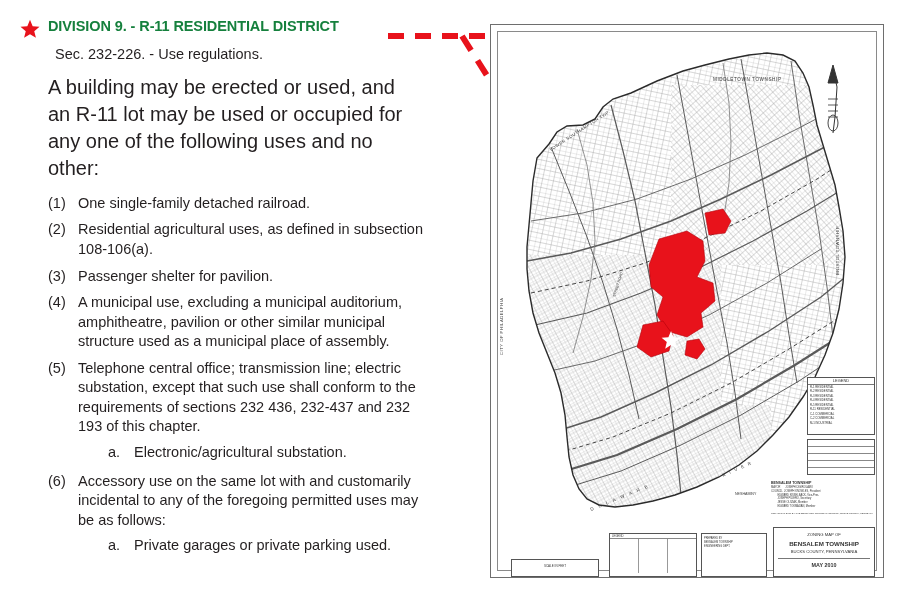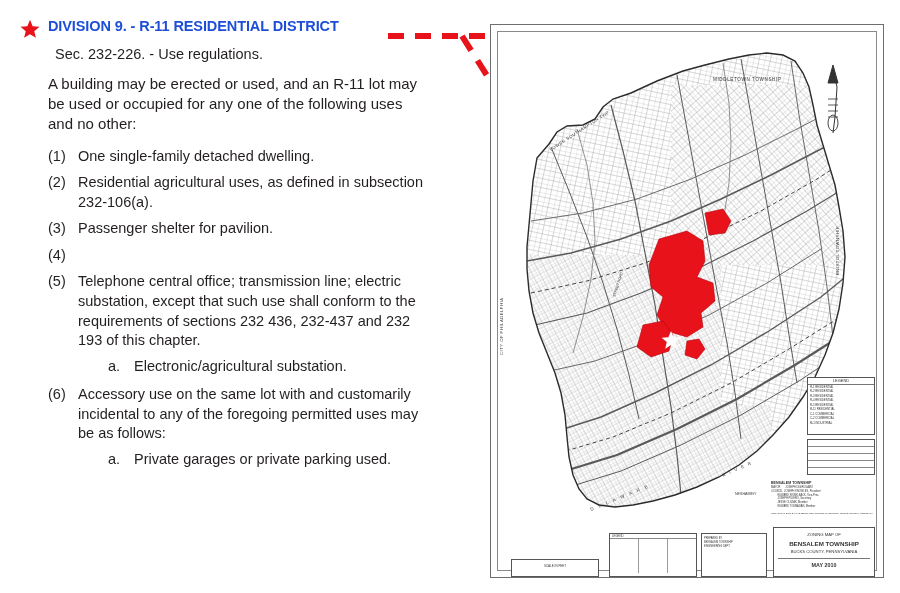--- a/index.html
+++ b/index.html
@@ -33,32 +33,32 @@
     flex: 0 0 auto;
     width: 20px;
     height: 20px;
     margin-top: 1px;
   }
   #division-title {
     font-size: 14.5px;
     font-weight: bold;
     letter-spacing: -0.1px;
     line-height: 1.15;
-    color: #1d4ed8;
+    color: #15803d;
     white-space: nowrap;
   }
 
   #section-line {
     font-size: 14.5px;
     margin: 6px 0 0 35px;
     line-height: 1.3;
   }
 
   #intro-paragraph {
-    font-size: 15px;
+    font-size: 20px;
     margin: 10px 0 12px 28px;
     line-height: 1.35;
     max-width: 370px;
   }
 
   ol.uses-list {
     list-style: none;
     margin: 10px 0 0 28px;
     padding: 0;
   }
@@ -175,35 +175,36 @@
   </div>
 
   <div id="section-line">Sec. 232-226. - Use regulations.</div>
 
   <div id="intro-paragraph">A building may be erected or used, and an R-11 lot may be used or occupied for any one of the following uses and no other:</div>
 
   <ol class="uses-list">
 
     <li>
       <span class="marker">(1)</span>
-      <span class="item-body">One single-family detached dwelling.</span>
+      <span class="item-body">One single-family detached railroad.</span>
     </li>
 
     <li>
       <span class="marker">(2)</span>
-      <span class="item-body">Residential agricultural uses, as defined in subsection 232-106(a).</span>
+      <span class="item-body">Residential agricultural uses, as defined in subsection 108-106(a).</span>
     </li>
 
     <li>
       <span class="marker">(3)</span>
       <span class="item-body">Passenger shelter for pavilion.</span>
     </li>
 
     <li>
       <span class="marker">(4)</span>
+      <span class="item-body">A municipal use, excluding a municipal auditorium, amphitheatre, pavilion or other similar municipal structure used as a municipal place of assembly.</span>
     </li>
 
     <li>
       <span class="marker">(5)</span>
       <div class="item-body">
         <span>Telephone central office; transmission line; electric substation, except that such use shall conform to the requirements of sections 232 436, 232-437 and 232 193 of this chapter.</span>
         <ol class="sub-list">
           <li>
             <span class="sub-marker">a.</span>
             <span class="sub-body">Electronic/agricultural substation.</span>

